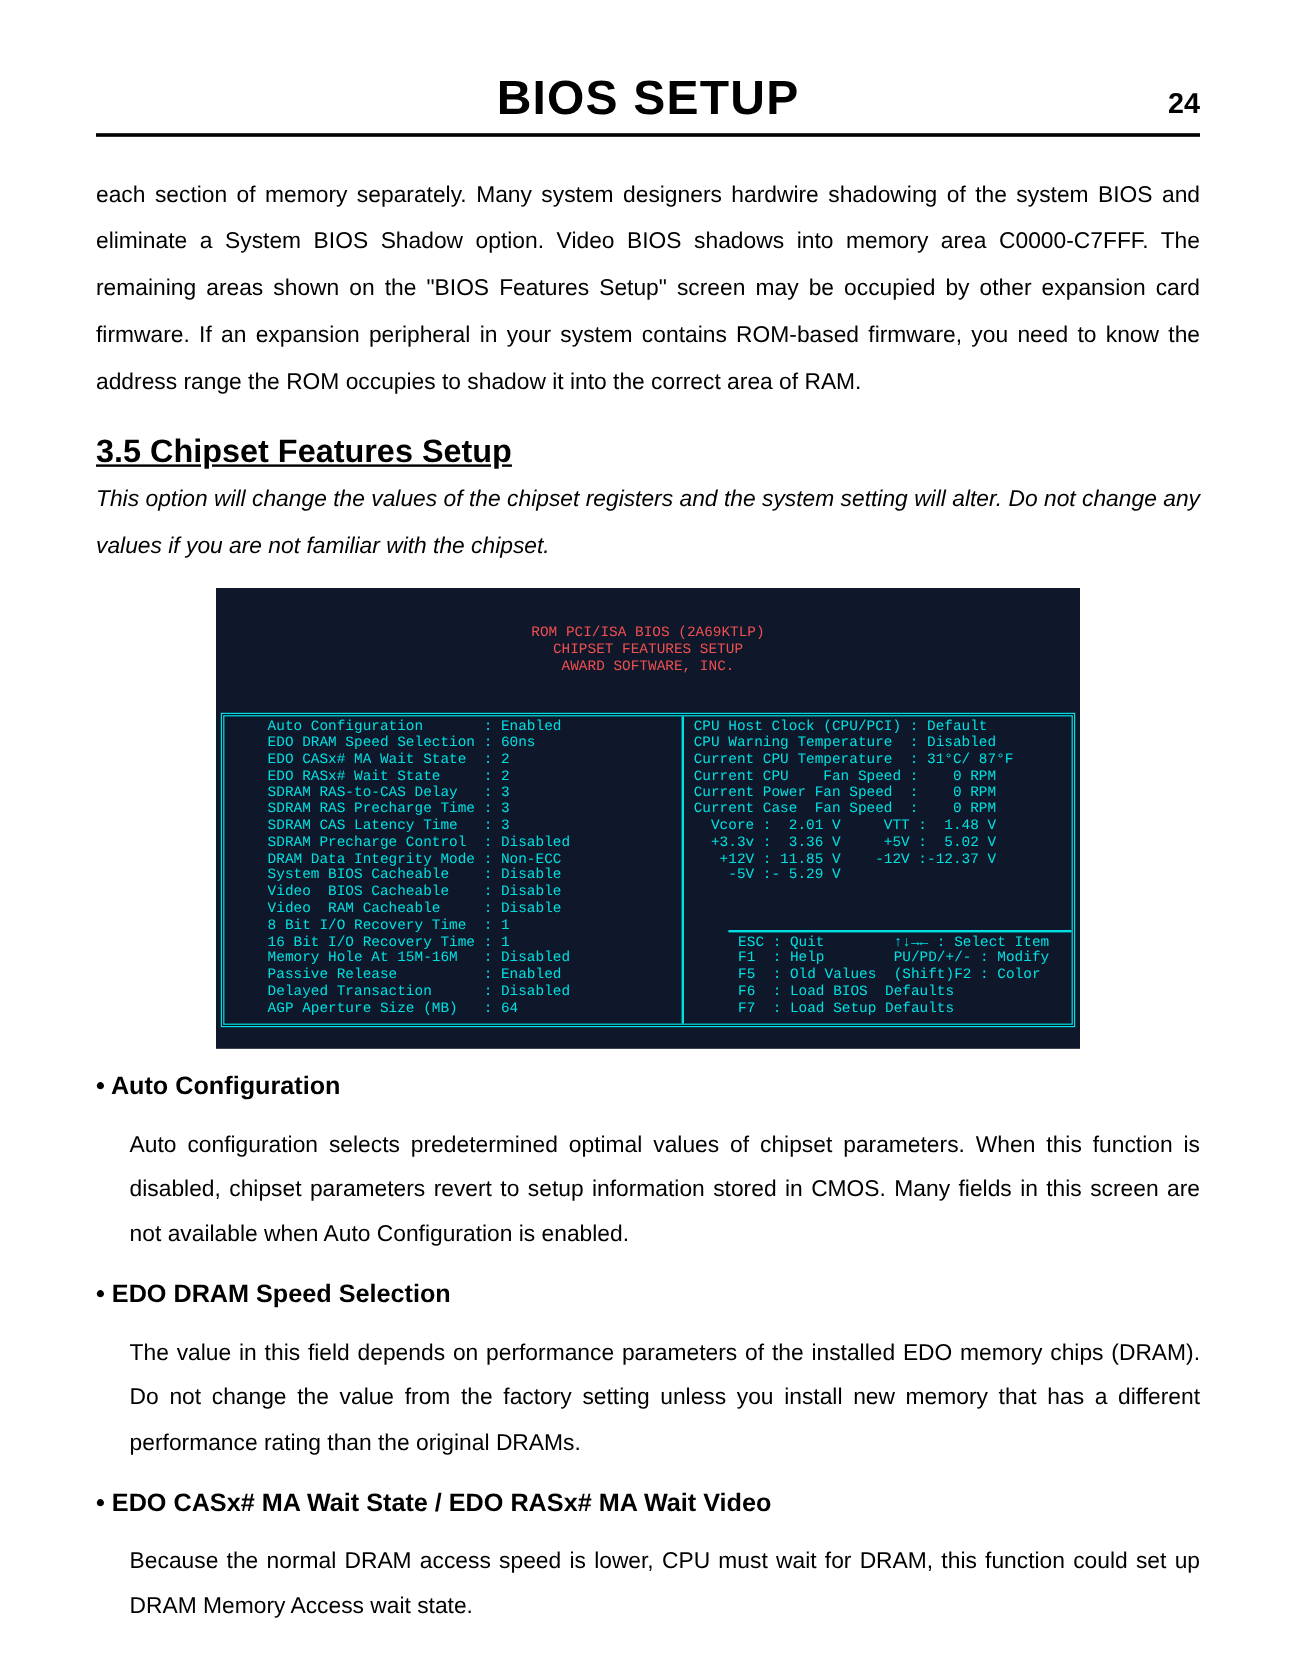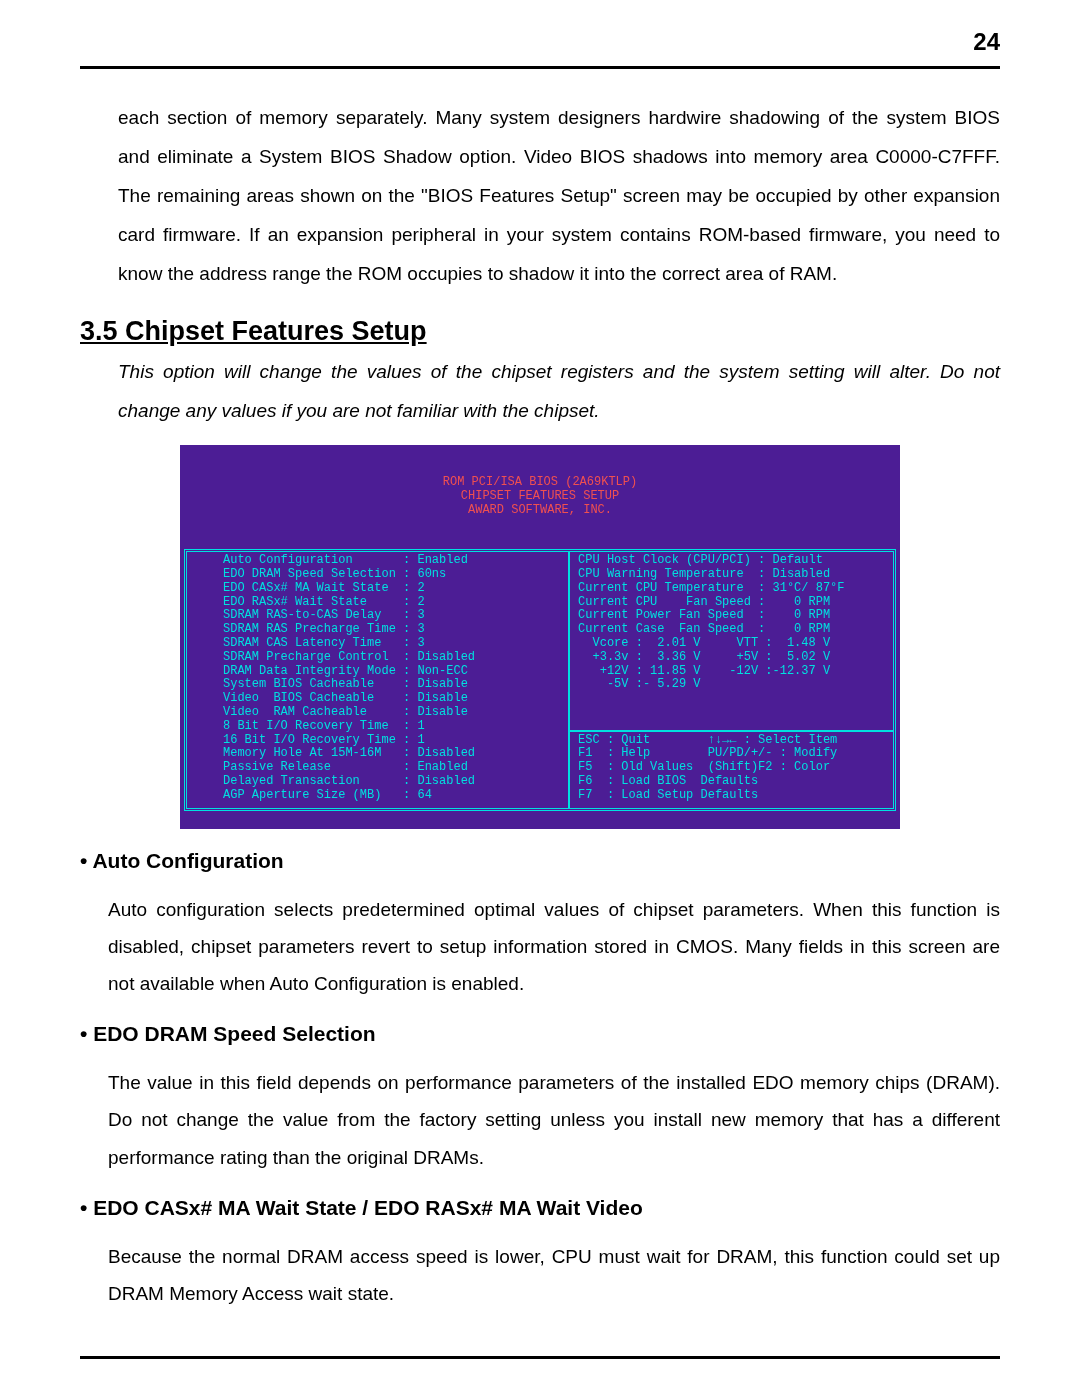--- a/index.html
+++ b/index.html
@@ -30,21 +30,20 @@
     right: 0;
     bottom: 10px;
     font-size: 24px;
     font-weight: 900;
   }
   .body-text {
     font-size: 19px;
     line-height: 2.05;
     text-align: justify;
     margin-bottom: 20px;
-    margin-left: 38px;
   }
   .section-heading {
     font-size: 27px;
     font-weight: 900;
     text-decoration: underline;
     margin-top: 22px;
     margin-bottom: 6px;
   }
   .sub-heading {
     font-size: 21px;
@@ -53,21 +52,21 @@
     margin-bottom: 2px;
   }
   .sub-body {
     font-size: 19px;
     line-height: 1.95;
     text-align: justify;
     padding-left: 28px;
     margin-top: 18px;
   }
   .bios-box {
-    background: #4c1d95;
+    background: #0f172a;
     color: #00e0e0;
     font-family: "Courier New", monospace;
     font-size: 12px;
     line-height: 1.15;
     width: 720px;
     margin: 14px auto 0 auto;
     padding: 4px;
     box-sizing: border-box;
     white-space: pre;
   }
@@ -92,30 +91,32 @@
     flex-direction: column;
     font-family: Liberation Mono, monospace;
   }
   .bios-top {
     padding: 2px 6px 6px 8px;
     flex: 1;
   }
   .bios-bottom {
     border-top: 2px double #00e0e0;
     padding: 2px 6px 6px 8px;
+    margin-left: 37px;
   }
   .footer-rule {
     border-top: 3px solid #000;
     margin-top: 44px;
   }
 </style>
 </head>
 <body>
 
 <div class="header">
+  <span class="header-title">BIOS SETUP</span>
   <span class="page-num">24</span>
 </div>
 
 <div class="body-text">each section of memory separately. Many system designers hardwire shadowing of the system BIOS and eliminate a System BIOS Shadow option. Video BIOS shadows into memory area C0000-C7FFF. The remaining areas shown on the "BIOS Features Setup" screen may be occupied by other expansion card firmware. If an expansion peripheral in your system contains ROM-based firmware, you need to know the address range the ROM occupies to shadow it into the correct area of RAM.</div>
 
 <div class="section-heading">3.5 Chipset Features Setup</div>
 <div class="body-text" style="margin-bottom:0;font-style:italic;">This option will change the values of the chipset registers and the system setting will alter.  Do not change any values if you are not familiar with the chipset.</div>
 
 <div class="bios-box">
   <div class="bios-header"><span>ROM PCI/ISA BIOS (2A69KTLP)</span>

